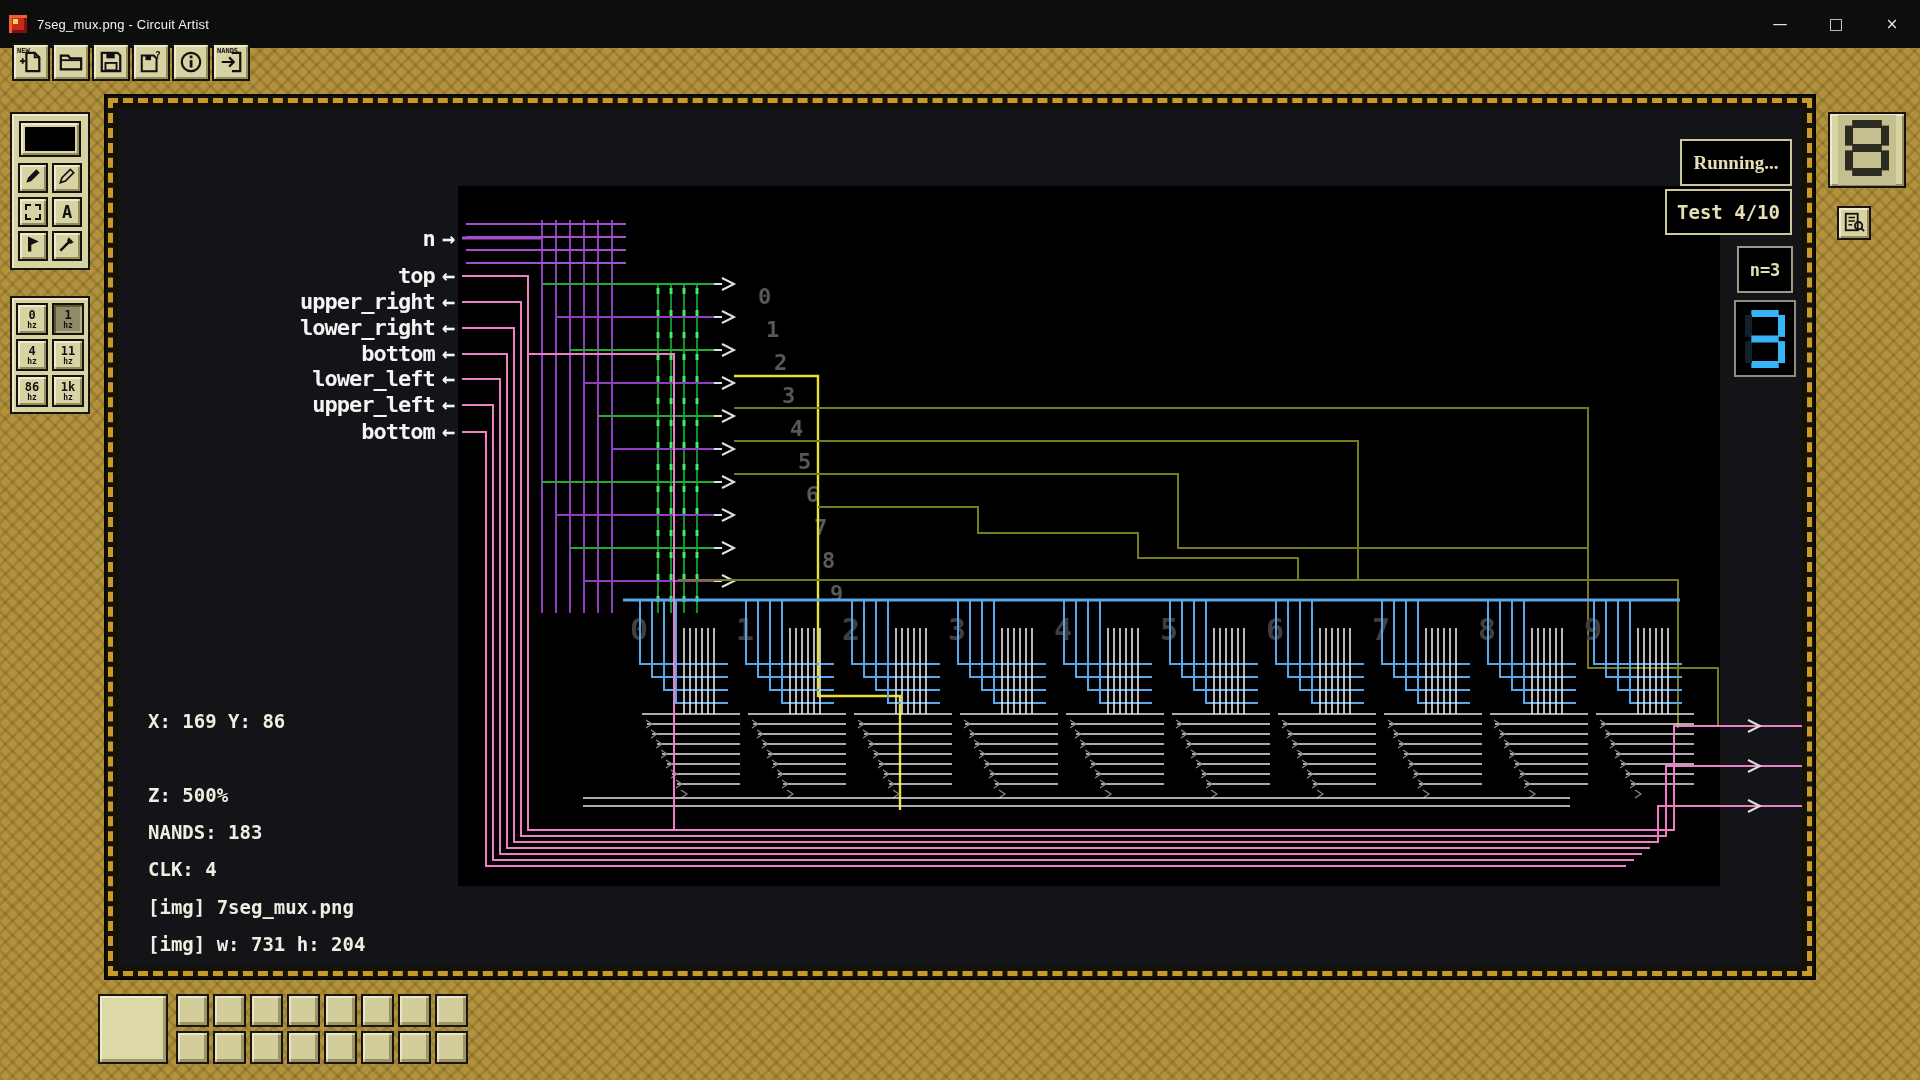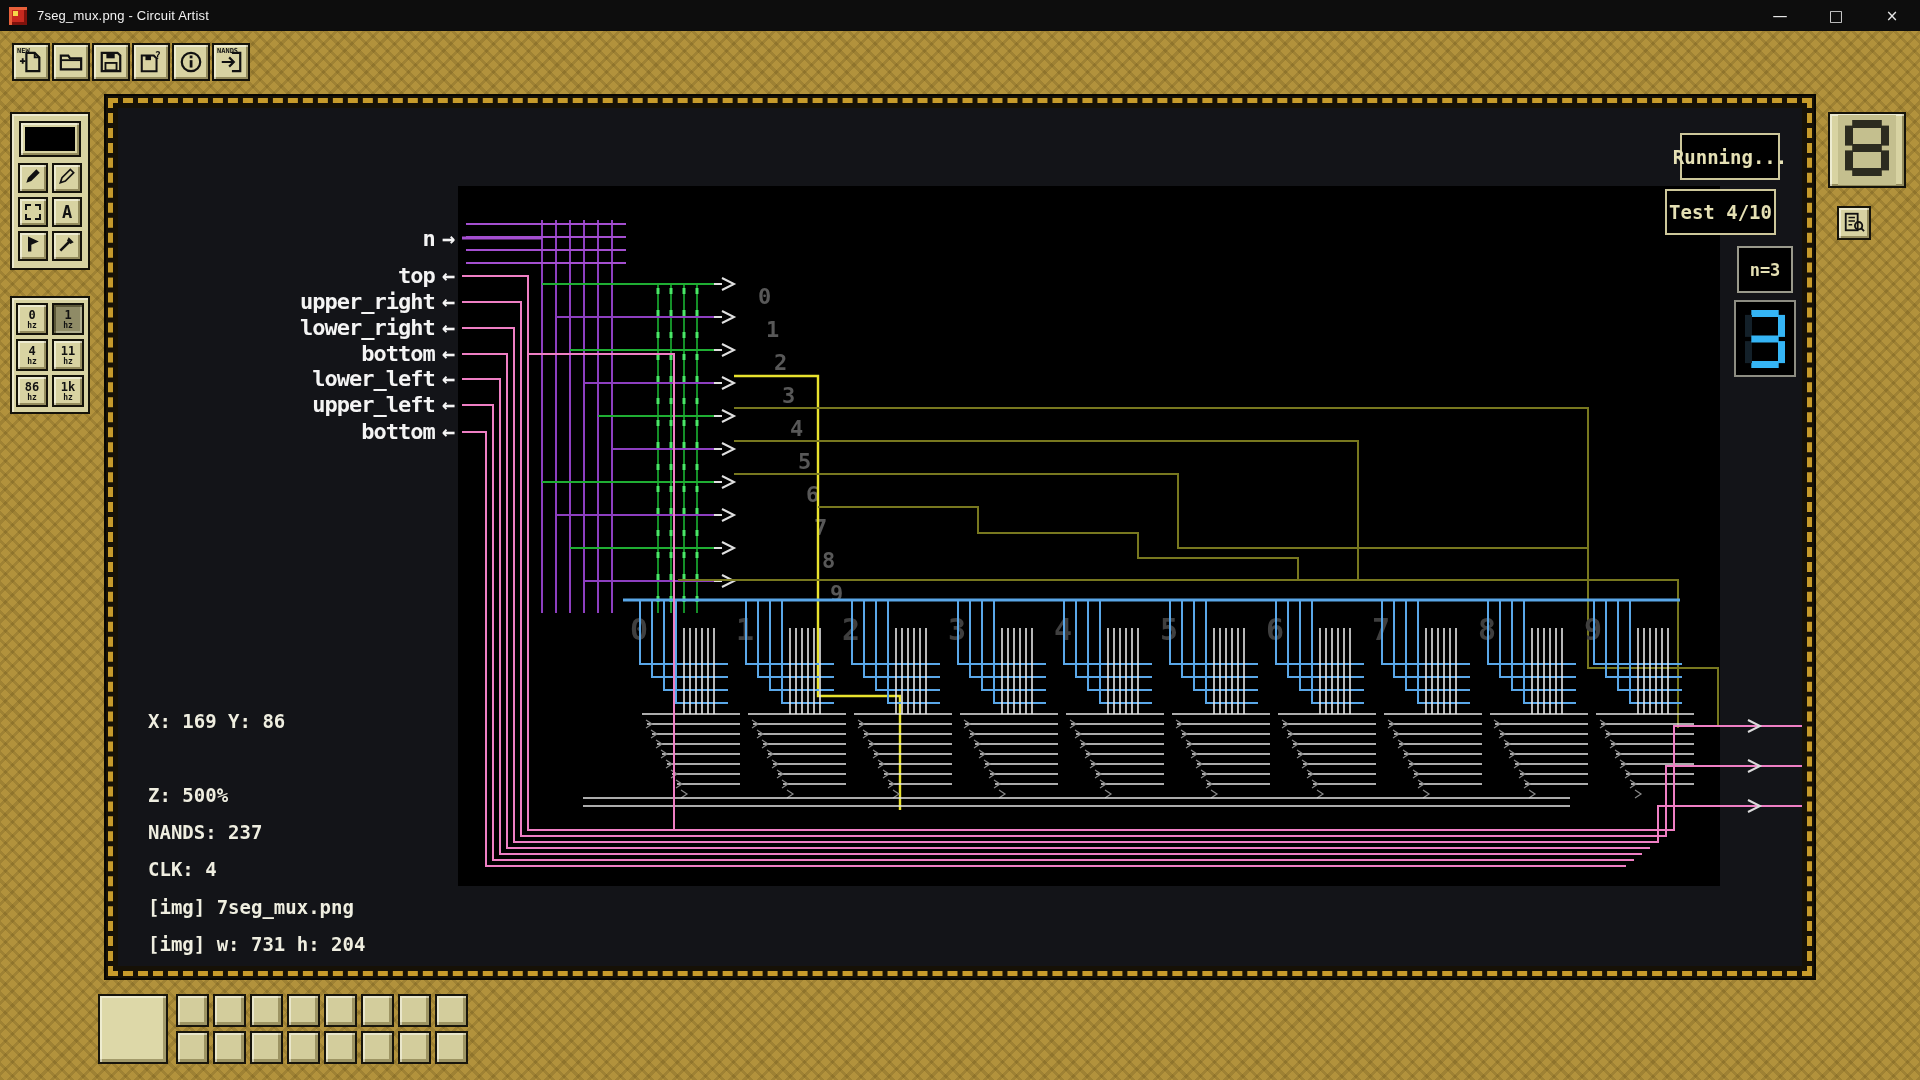--- a/index.html
+++ b/index.html
@@ -6,21 +6,21 @@
   html,body { width:1920px; height:1080px; overflow:hidden; }
   body{
     font-family:"Liberation Sans", sans-serif;
     background-color:#b2923c;
     background-image:
       repeating-linear-gradient(45deg, rgba(58,44,6,.16) 0 3px, transparent 3px 10px),
       repeating-linear-gradient(-45deg, rgba(58,44,6,.16) 0 3px, transparent 3px 10px);
     position:relative;
   }
   
-  .titlebar{ position:absolute; left:0; top:0; width:1920px; height:31px; background:#0d0d0d;
+  .titlebar{ position:absolute; left:0; top:0; width:1920px; height:48px; background:#0d0d0d;
     display:flex; align-items:center; color:#f2f2f2; }
   .app-icon{ width:18px; height:18px; margin-left:9px; background:#c8291f;
     box-shadow: inset 3px 3px 0 #e8603a, inset -3px -3px 0 #7e120c; position:relative; }
   .app-icon::after{ content:""; position:absolute; left:4px; top:4px; width:5px; height:5px; background:#f5d94a; }
   .win-title{ margin-left:10px; font-size:13px; letter-spacing:.2px; }
   .win-controls{ margin-left:auto; display:flex; height:100%; }
   .win-btn{ width:56px; height:100%; background:transparent; border:0; color:#e6e6e6; font-size:15px;
     font-family:"DejaVu Sans", sans-serif; cursor:default; }
   
   .ui-btn{ background:#d8d3a2; border:2px solid #15130a;
@@ -38,22 +38,22 @@
   #circuit{ position:absolute; left:0; top:0; }
   
   .port{ position:absolute; left:0; width:336px; text-align:right; color:#f4f4f4;
     font:bold 22px "DejaVu Sans Mono", monospace; line-height:26px; letter-spacing:-1px; white-space:nowrap; }
   .port .arrow{ margin-left:7px; font-weight:bold; }
   
   .hud-line{ position:absolute; left:30px; color:#efeee0; font:bold 19px "DejaVu Sans Mono", monospace; white-space:pre; }
   
   .ov{ position:absolute; background:#000; border:2px solid #cdc79a; color:#e5e0b4;
     font:bold 19px "DejaVu Sans Mono", monospace; display:flex; align-items:center; justify-content:center; }
-  #ov-running{ left:1562px; top:25px;  width:100px; height:47px; }
-  #ov-test   { left:1547px; top:81px;  width:111px; height:46px; }
+  #ov-running{ left:1562px; top:31px;  width:112px; height:47px;font-family:Liberation Serif, serif; }
+  #ov-test   { left:1547px; top:81px;  width:127px; height:46px; }
   #ov-n      { left:1619px; top:138px; width:56px;  height:47px; border-color:#9a9a8c; font-size:17px; }
   #ov-digit  { left:1616px; top:192px; width:62px;  height:77px; border-color:#8d8d82; }
   
   .tool-panel{ position:absolute; left:10px; top:112px; width:80px; padding:7px;
     background:#d8d3a2; border:2px solid #15130a; box-shadow: inset 2px 2px 0 rgba(255,255,248,.5); }
   .swatch-btn{ width:62px; height:36px; padding:4px; margin:0 auto 6px auto; display:block; }
   .swatch-inner{ width:100%; height:100%; }
   .tool-grid{ display:grid; grid-template-columns:30px 30px; gap:4px; justify-content:center; }
   .tool-btn{ width:30px; height:30px; display:flex; align-items:center; justify-content:center;
     font:bold 17px "DejaVu Sans Mono", monospace; color:#111; }
@@ -599,21 +599,21 @@
           <rect x="33" y="31.1" width="7" height="22" fill="#35b5f5"></rect>
           <rect x="6.3" y="51" width="27.4" height="7" fill="#35b5f5"></rect>
           <rect x="0" y="31.1" width="7" height="22" fill="#132029"></rect>
           <rect x="0" y="4.8999999999999995" width="7" height="22" fill="#132029"></rect>
           <rect x="6.3" y="25.5" width="27.4" height="7" fill="#35b5f5"></rect>
         </svg>
     </div>
 
     <p class="hud-line" style="top:602px">X: 169 Y: 86</p>
     <p class="hud-line" style="top:676px">Z: 500%</p>
-    <p class="hud-line" style="top:713px">NANDS: 237</p>
+    <p class="hud-line" style="top:713px">NANDS: 183</p>
     <p class="hud-line" style="top:750px">CLK: 4</p>
     <p class="hud-line" style="top:788px">[img] 7seg_mux.png</p>
     <p class="hud-line" style="top:825px">[img] w: 731 h: 204</p>
   </div>
 </div>
 
 <div class="ui-btn seg-panel">
   <div class="seg-inner">
     <svg id="seg8" width="44" height="56">
         <rect x="7.2" y="0" width="29.6" height="8" fill="#2c2b1f"></rect>

